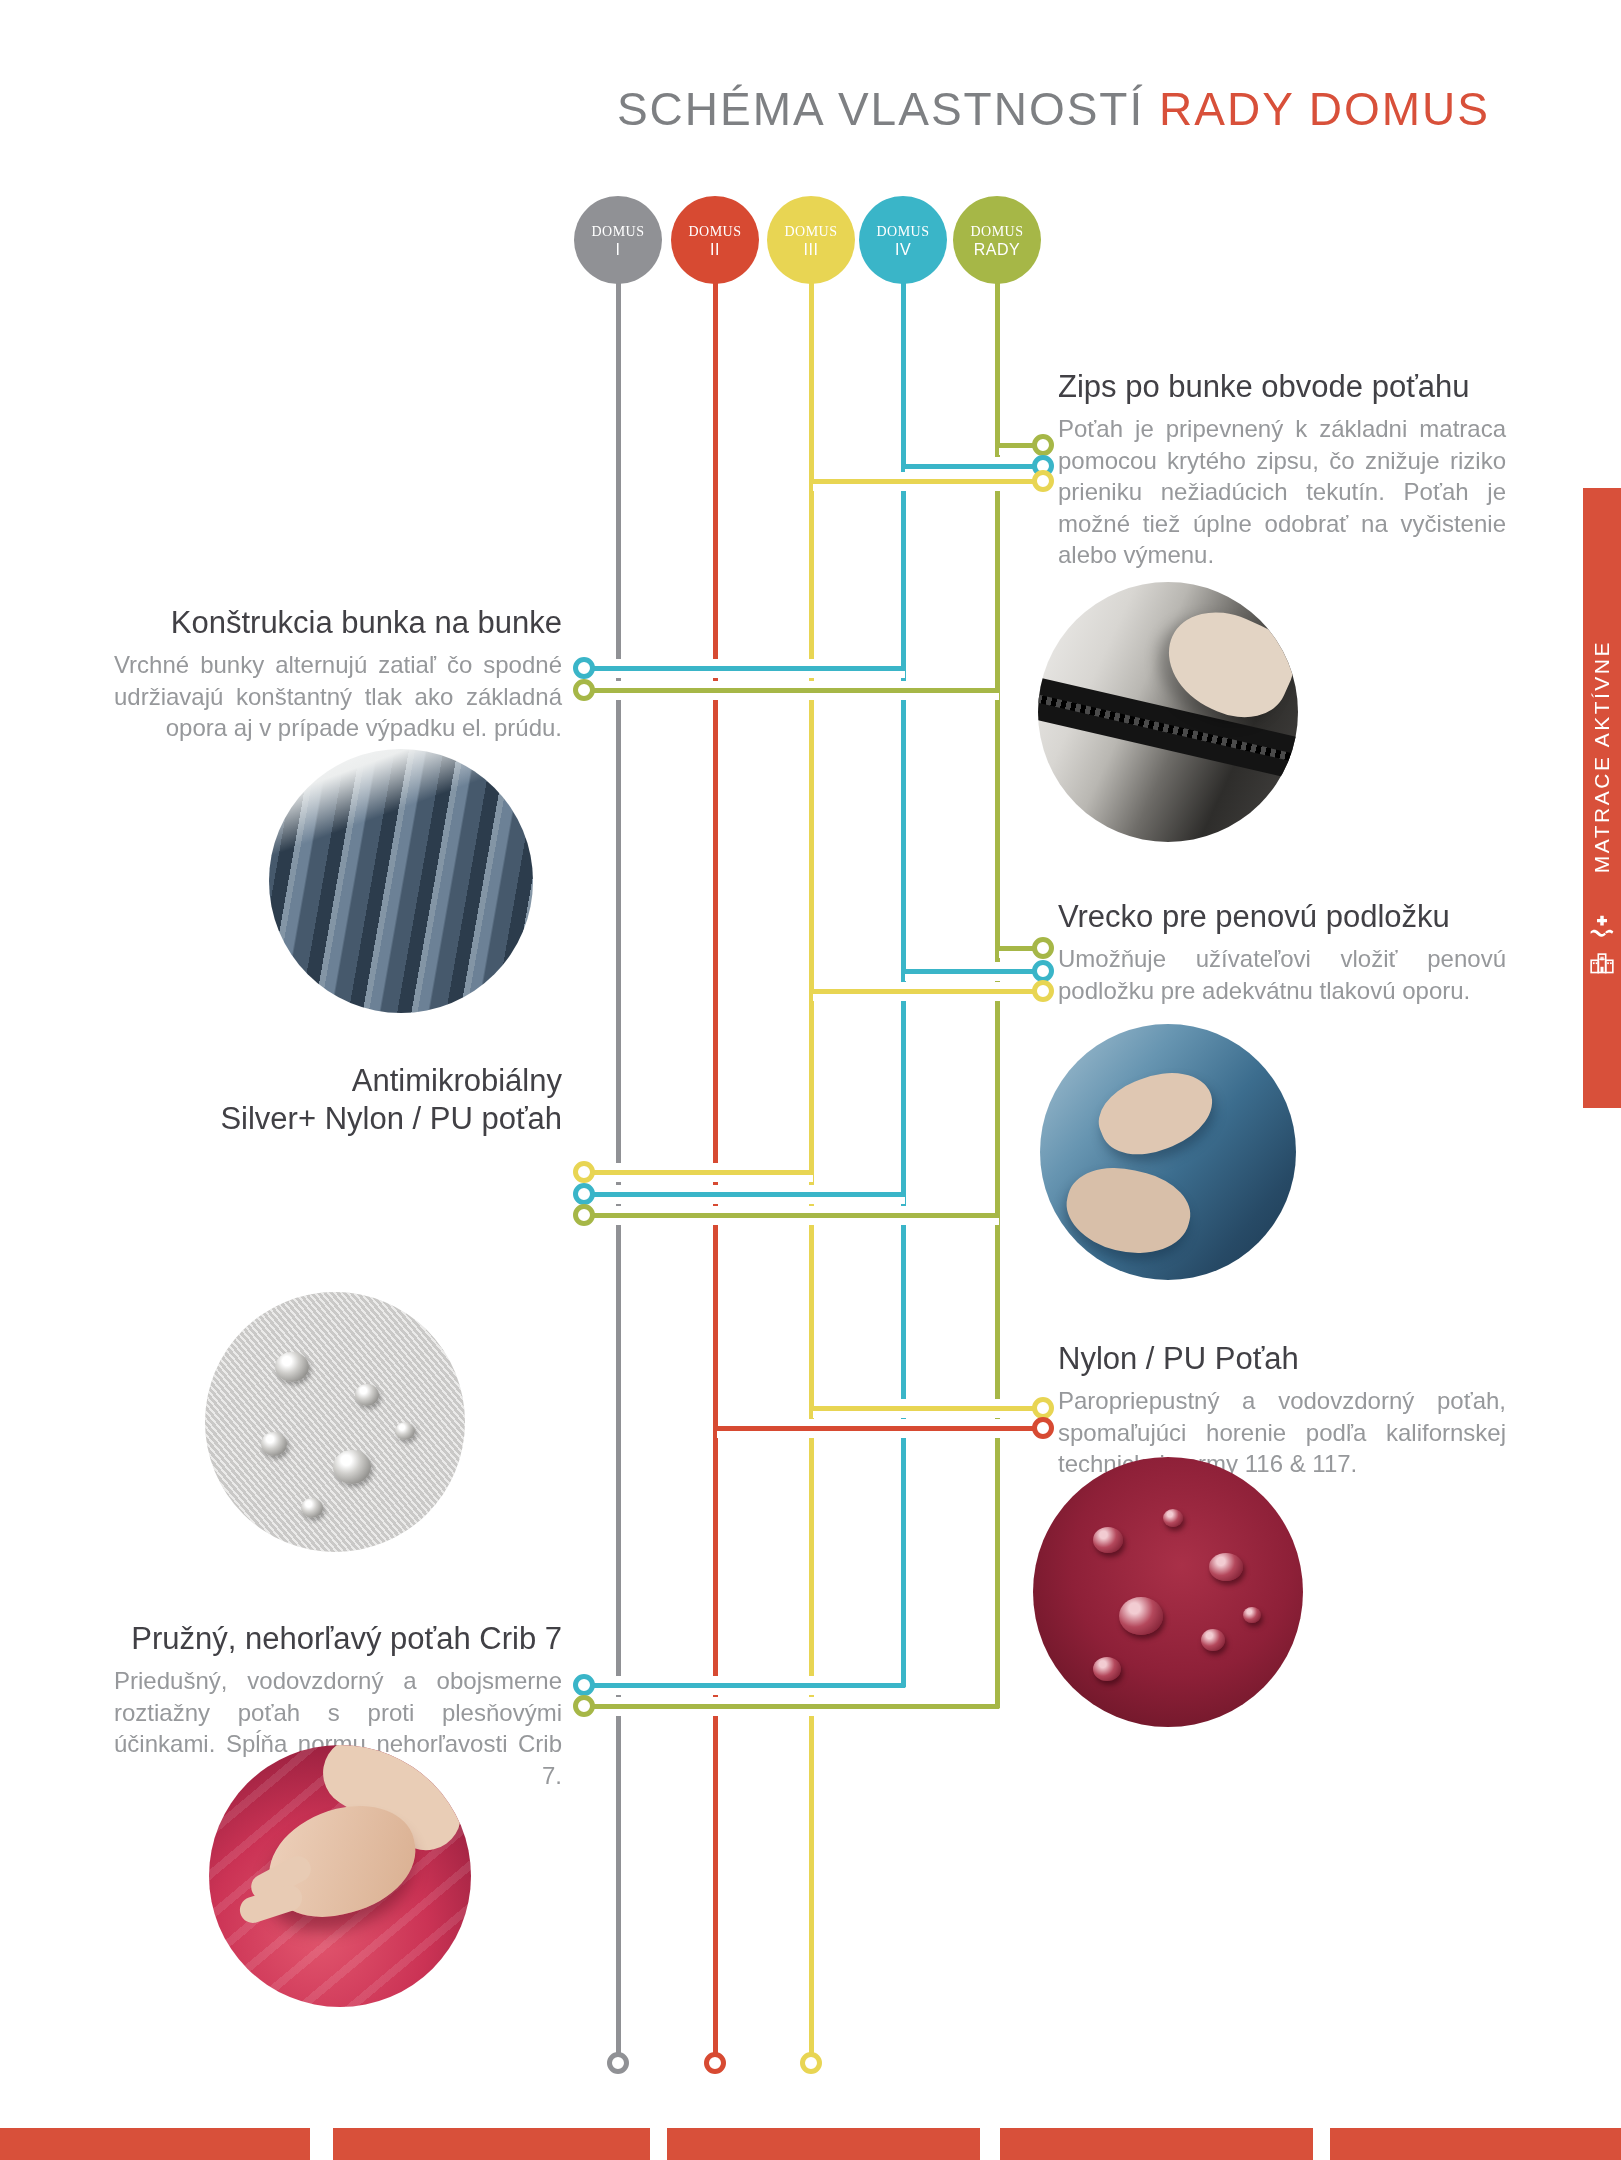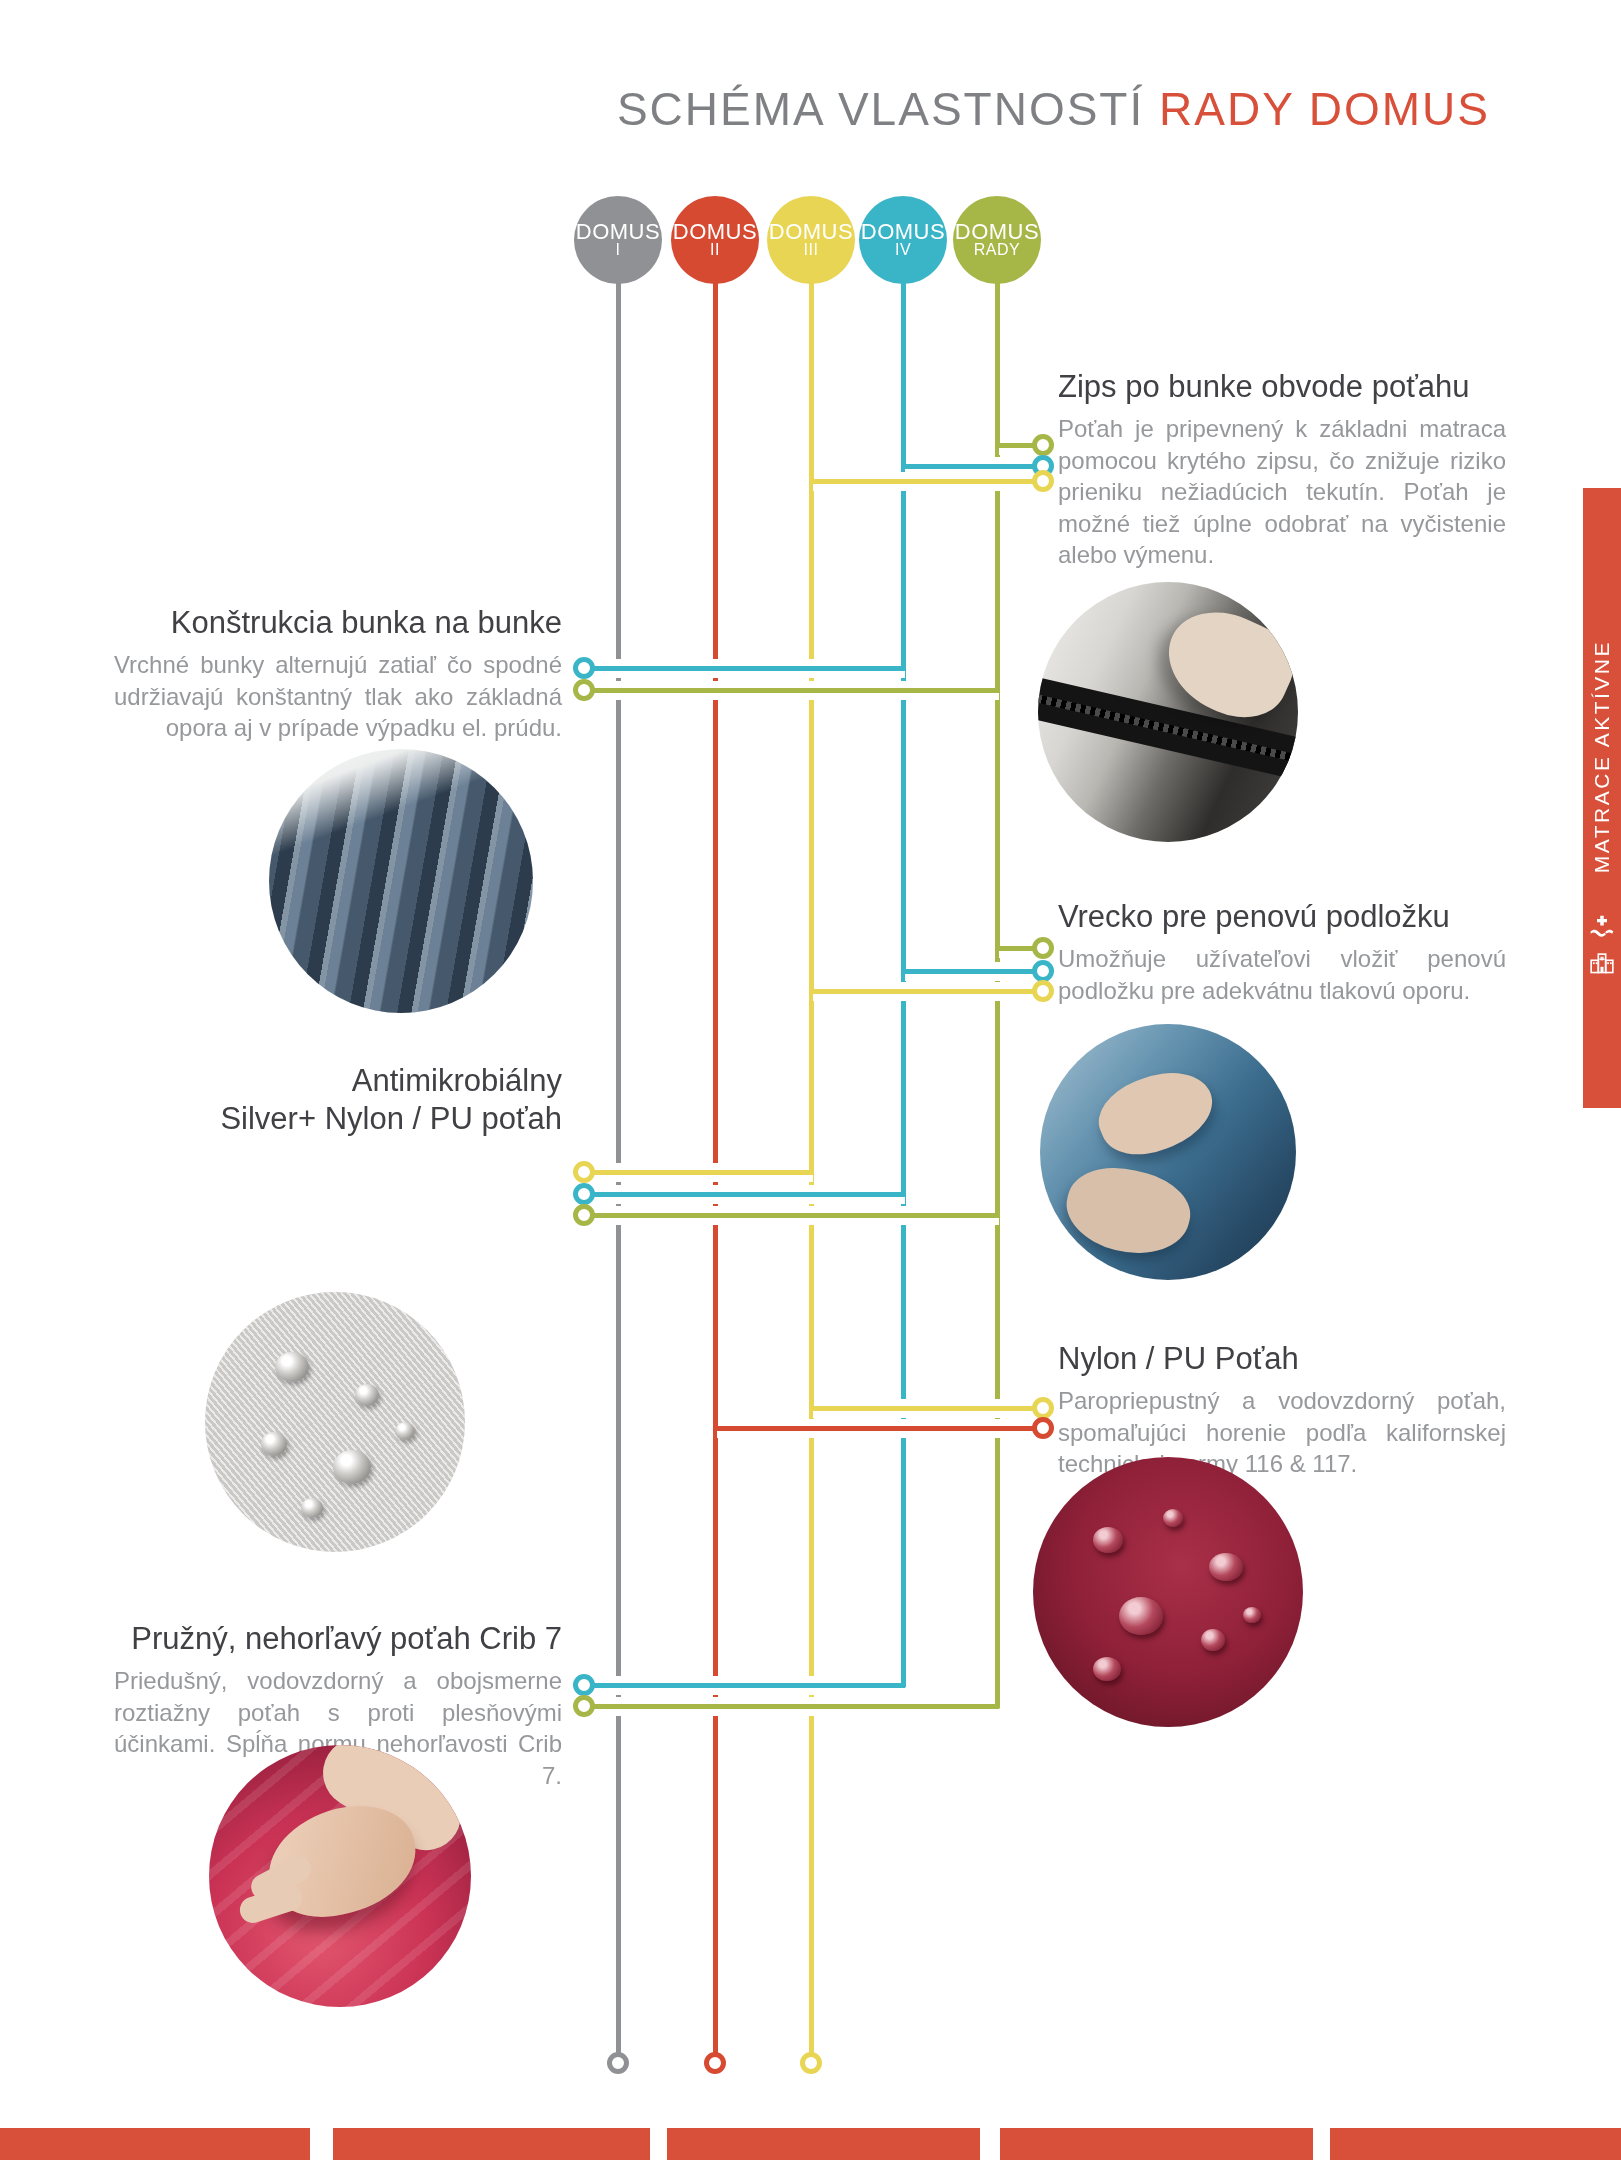--- a/index.html
+++ b/index.html
@@ -10,21 +10,21 @@
 
   
   .title { position:absolute; top:82px; right:131px; font-size:46px; font-weight:300;
            letter-spacing:2px; color:var(--title); white-space:nowrap; }
   .title .accent { color:var(--accent); }
 
   
   .circle { position:absolute; top:196px; width:88px; height:88px; border-radius:50%;
             background:var(--c); color:#fff; display:flex; flex-direction:column;
             align-items:center; justify-content:center; text-align:center; z-index:6; }
-  .circle .cl { font-size:22px; letter-spacing:.5px; line-height:19px; }
+  .circle .cl { font-size:14px; letter-spacing:.5px; line-height:19px;font-family:Liberation Serif, serif; }
   .circle .cs { font-size:16px; letter-spacing:.5px; line-height:18px; }
 
   
   .vline  { position:absolute; width:5px; background:var(--c); z-index:1; }
   .branch { position:absolute; height:19px; background:var(--c); z-index:2;
             border-top:7px solid #fff; border-bottom:7px solid #fff; background-clip:padding-box; }
   .stub   { position:absolute; width:5px; height:21px; background:var(--c); z-index:3;
             border-radius:0 0 2px 2px; }
   .ring   { position:absolute; width:22px; height:22px; border-radius:50%;
             border:5px solid var(--c); background:#fff; z-index:4; }

